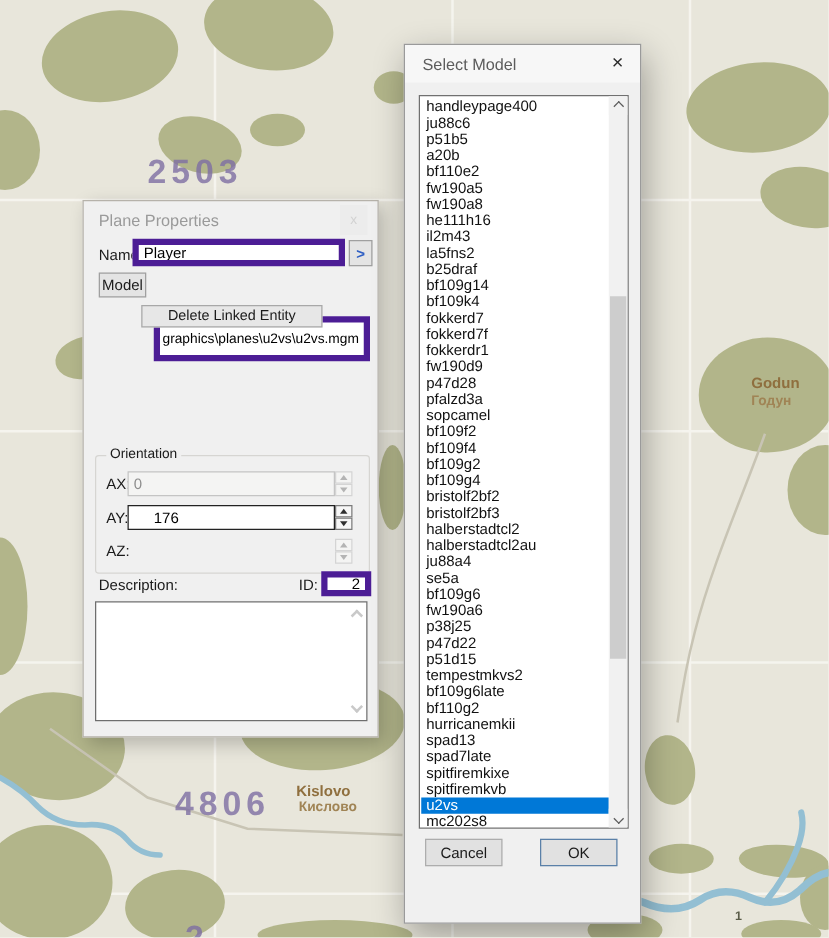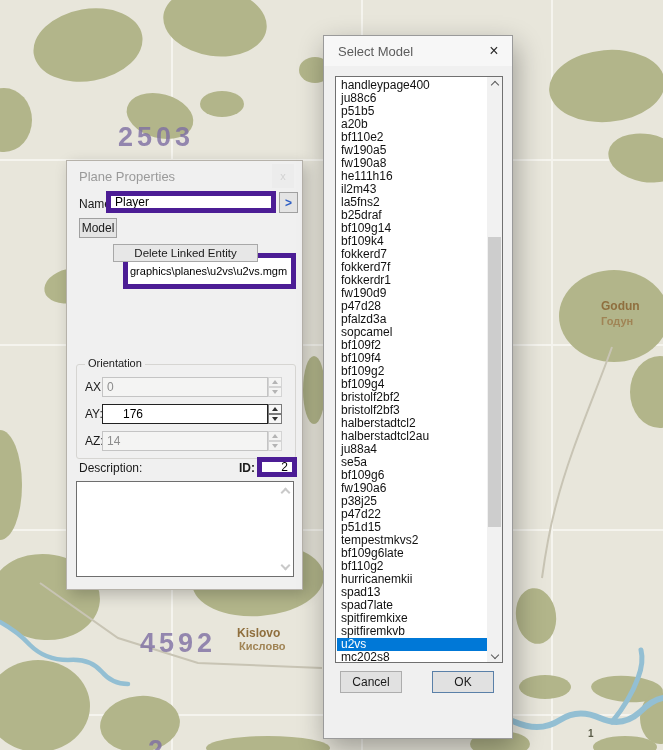--- a/index.html
+++ b/index.html
@@ -48,21 +48,21 @@
   .spin-btn{flex:1;background:#f4f4f3;border:1px solid #d4d4d4;display:flex;
             align-items:center;justify-content:center;}
   .spinner.on .spin-btn{border-color:#7a7a7a;background:#f7f7f7;}
   .tri-up{width:0;height:0;border-left:3px solid transparent;border-right:3px solid transparent;
           border-bottom:4px solid #b4b4b4;}
   .tri-down{width:0;height:0;border-left:3px solid transparent;border-right:3px solid transparent;
             border-top:4px solid #b4b4b4;}
   .spinner.on .tri-up{border-bottom-color:#303030;}
   .spinner.on .tri-down{border-top-color:#303030;}
   #pp-desc-label{left:12px;top:300px;}
-  #pp-id-label{left:172px;top:300px;font-weight:bold;}
+  #pp-id-label{left:172px;top:300px;}
   #pp-id-input{left:190px;top:296px;width:40px;height:20px;text-align:right;}
   #pp-desc-box{position:absolute;left:9px;top:320px;width:218px;height:96px;background:#fff;
                border:1px solid #6e6e6e;box-sizing:border-box;}
   .chev{width:7px;height:7px;box-sizing:border-box;}
   .chev-up{border-top:2px solid #c9c9c9;border-left:2px solid #c9c9c9;transform:rotate(45deg);}
   .chev-down{border-bottom:2px solid #c9c9c9;border-right:2px solid #c9c9c9;transform:rotate(45deg);}
   #pp-desc-box .sc-up{position:absolute;right:4px;top:7px;}
   #pp-desc-box .sc-down{position:absolute;right:4px;bottom:7px;}
   
   #select-dialog{left:323px;top:35px;width:190px;height:704px;border-color:#9a9a9a;
@@ -142,21 +142,21 @@
         <path d="M612,347 C595,395 570,450 556,505 C548,535 545,556 542,578"></path>
       </g>
 
       <g stroke="#93bfd3" fill="none" stroke-linecap="round">
         <path stroke-width="6" d="M468,730 Q490,712 515,722 Q540,733 560,720 Q578,708 600,718 Q622,728 640,712 Q652,700 663,698"></path>
         <path stroke-width="5" d="M612,722 Q630,700 638,678 Q644,662 641,650"></path>
         <path stroke-width="4.5" d="M0,622 Q18,632 30,645 Q45,660 68,660 Q90,658 102,672 Q112,684 128,684"></path>
       </g>
     </svg>
     <span class="grid-num" style="left:118px;top:122px;">2503</span>
-    <span class="grid-num" style="left:140px;top:628px;">4592</span>
+    <span class="grid-num" style="left:140px;top:628px;">4806</span>
     <span class="grid-num" style="left:148px;top:735px;">2</span>
     <span class="place-latin" style="left:237px;top:626px;">Kislovo</span>
     <span class="place-cyr" style="left:239px;top:640px;">Кислово</span>
     <span class="place-latin" style="left:601px;top:299px;">Godun</span>
     <span class="place-cyr" style="left:601px;top:315px;text-align:center;">Годун</span>
     <span class="spot-num" style="left:503px;top:730px;">3</span>
     <span class="spot-num" style="left:588px;top:728px;">1</span>
   </div>
 
   <div id="plane-dialog" class="dialog">
@@ -192,21 +192,20 @@
       <div class="spinner on" style="top:39px;">
         <div class="spin-btn">
             <div class="tri-up"></div>
           </div>
         <div class="spin-btn">
             <div class="tri-down"></div>
           </div>
       </div>
 
       <span class="gb-label" style="left:8px;top:69px;">AZ:</span>
-      <input class="gb-input dis" style="top: 66px;" type="text" value="14">
       <div class="spinner" style="top:66px;">
         <div class="spin-btn">
             <div class="tri-up"></div>
           </div>
         <div class="spin-btn">
             <div class="tri-down"></div>
           </div>
       </div>
     </div>
 

